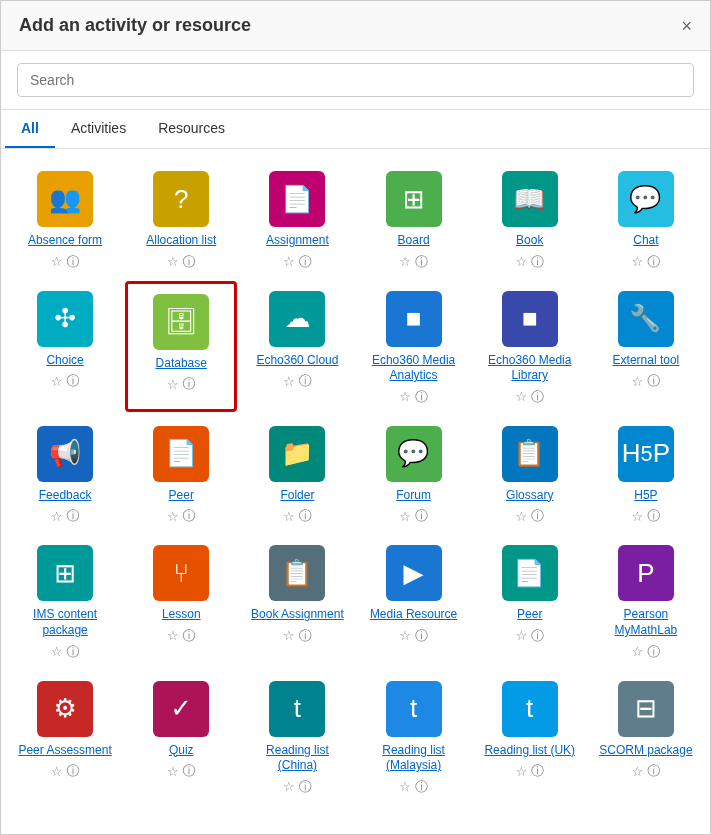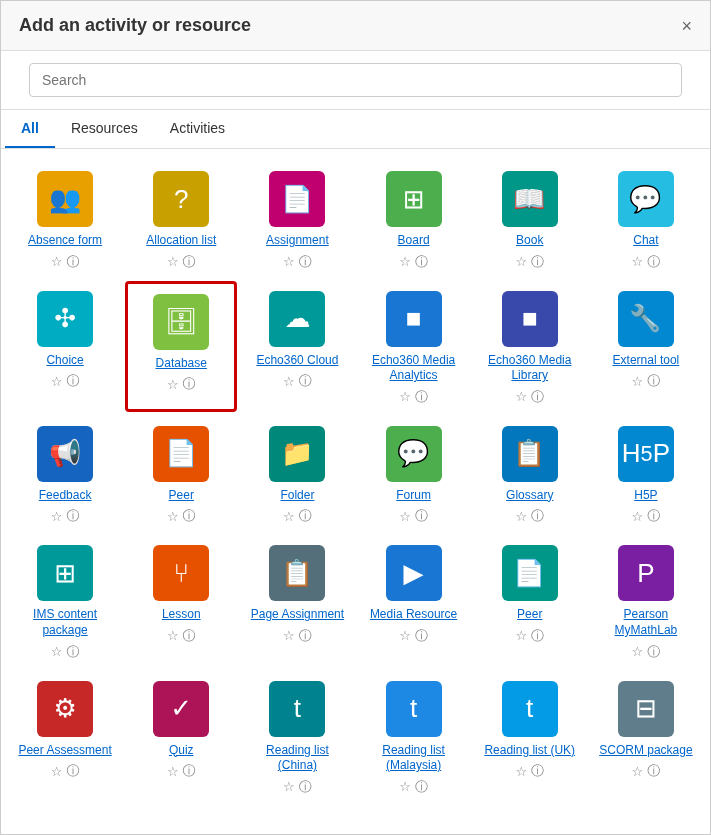--- a/index.html
+++ b/index.html
@@ -36,21 +36,21 @@
     }
     .close-btn {
       cursor: pointer;
       font-size: 18px;
       color: #666;
       background: none;
       border: none;
       line-height: 1;
     }
     .search-bar {
-      padding: 12px 28px;
+      padding: 12px 16px;
       border-bottom: 1px solid #ddd;
     }
     .search-input {
       width: 100%;
       padding: 8px 12px;
       border: 1px solid #ccc;
       border-radius: 4px;
       font-size: 14px;
       color: #666;
       outline: none;
@@ -163,22 +163,22 @@
     <span class="modal-title">Add an activity or resource</span>
     <button class="close-btn">×</button>
   </div>
 
   <div class="search-bar">
     <input class="search-input" type="text" placeholder="Search" style="">
   </div>
 
   <div class="tabs">
     <button class="tab active">All</button>
+    <button class="tab">Activities</button>
     <button class="tab">Resources</button>
-    <button class="tab">Activities</button>
   </div>
 
   <div class="grid-container">
     <div class="grid" id="grid">
     <div class="item">
           <div class="icon-box bg-orange">👥</div>
           <div class="item-label">Absence form</div>
           <div class="item-actions">
             <span class="star-icon">☆</span>
             <span class="info-icon">ⓘ</span>
@@ -331,21 +331,21 @@
         <div class="item">
           <div class="icon-box bg-orange2">⑂</div>
           <div class="item-label">Lesson</div>
           <div class="item-actions">
             <span class="star-icon">☆</span>
             <span class="info-icon">ⓘ</span>
           </div>
         </div>
         <div class="item">
           <div class="icon-box bg-grey-blue">📋</div>
-          <div class="item-label">Page Assignment</div>
+          <div class="item-label">Book Assignment</div>
           <div class="item-actions">
             <span class="star-icon">☆</span>
             <span class="info-icon">ⓘ</span>
           </div>
         </div>
         <div class="item">
           <div class="icon-box bg-blue2">▶</div>
           <div class="item-label">Media Resource</div>
           <div class="item-actions">
             <span class="star-icon">☆</span>

